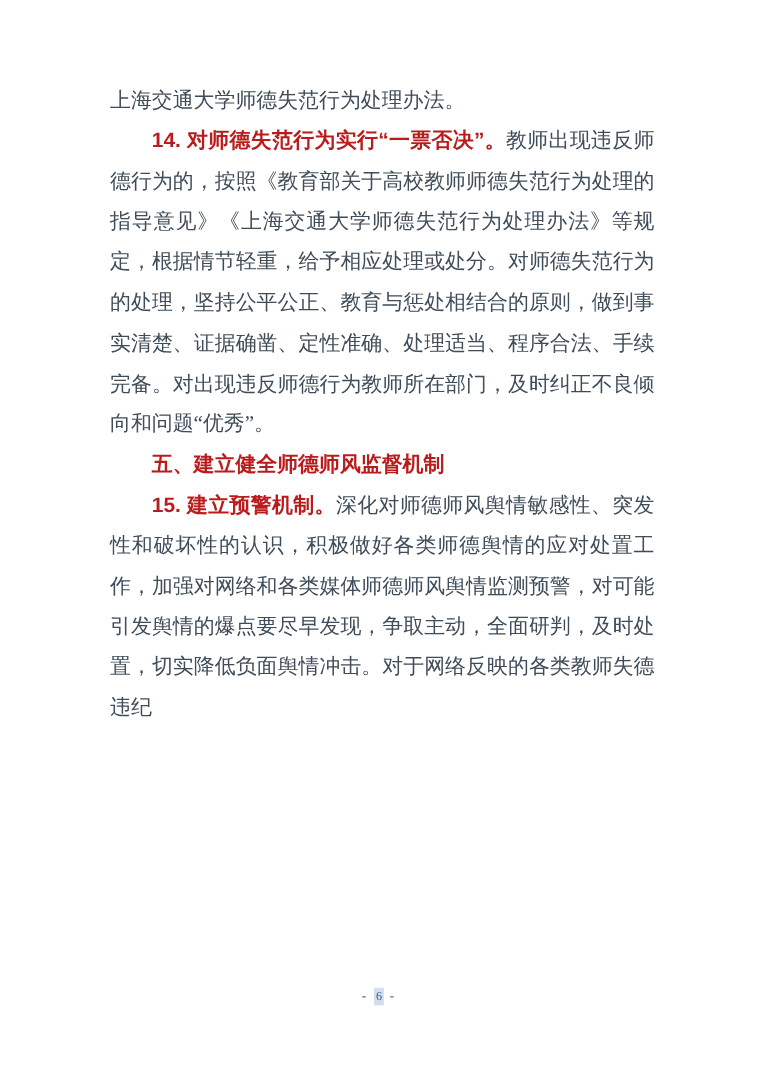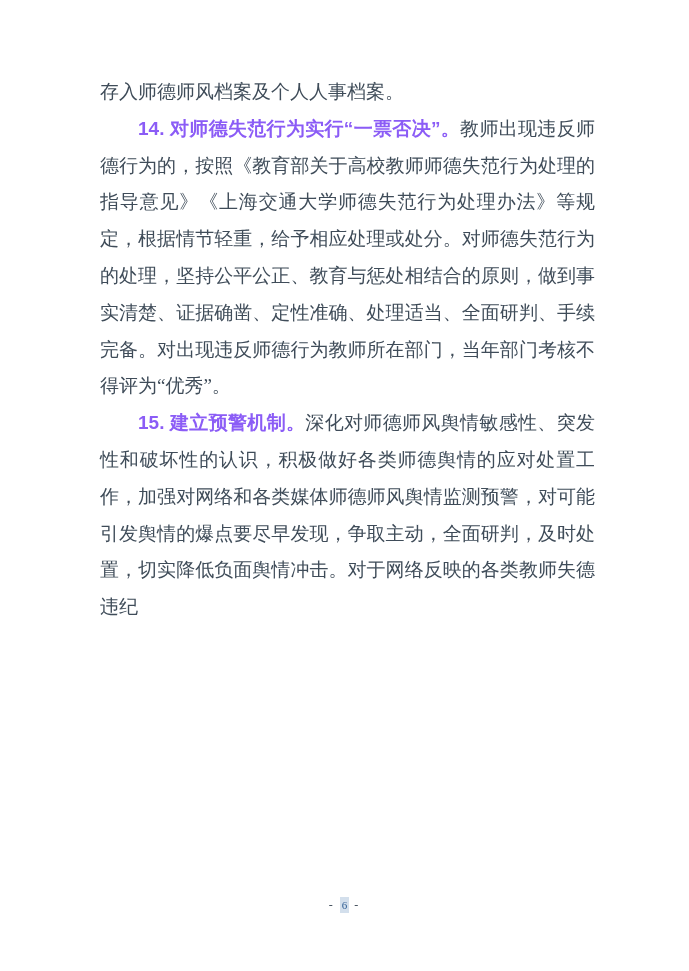--- a/index.html
+++ b/index.html
@@ -30,21 +30,21 @@
     margin: 0;
     padding: 0;
     text-indent: 2em;
   }
   p.no-indent {
     text-indent: 0;
   }
   .b {
     font-family: "Liberation Sans", "DejaVu Sans", sans-serif;
     font-weight: 700;
-    color: #8b5cf6;
+    color: #b91c1c;
   }
   .footer {
     position: absolute;
     left: 0;
     right: 0;
     top: 897px;
     text-align: center;
     font-size: 12px;
     line-height: 16px;
     color: #3f4c59;
@@ -59,24 +59,25 @@
     font-size: 11px;
     letter-spacing: 0;
   }
 </style>
 </head>
 <body>
 
 <div class="page">
   <div class="doc-body">
 
-    <p class="para no-indent"><span>存入师德师风档案及个人人事档案。</span></p>
+    <p class="para no-indent"><span>上海交通大学师德失范行为处理办法。</span></p>
 
-    <p class="para"><span class="b">14. 对师德失范行为实行“一票否决”。</span><span>教师出现违反师德行为的，按照《教育部关于高校教师师德失范行为处理的指导意见》《上海交通大学师德失范行为处理办法》等规定，根据情节轻重，给予相应处理或处分。对师德失范行为的处理，坚持公平公正、教育与惩处相结合的原则，做到事实清楚、证据确凿、定性准确、处理适当、全面研判、手续完备。对出现违反师德行为教师所在部门，当年部门考核不得评为“优秀”。</span></p>
+    <p class="para"><span class="b">14. 对师德失范行为实行“一票否决”。</span><span>教师出现违反师德行为的，按照《教育部关于高校教师师德失范行为处理的指导意见》《上海交通大学师德失范行为处理办法》等规定，根据情节轻重，给予相应处理或处分。对师德失范行为的处理，坚持公平公正、教育与惩处相结合的原则，做到事实清楚、证据确凿、定性准确、处理适当、程序合法、手续完备。对出现违反师德行为教师所在部门，及时纠正不良倾向和问题“优秀”。</span></p>
 
+    <p class="para b"><span>五、建立健全师德师风监督机制</span></p>
 
 
     <p class="para"><span class="b">15. 建立预警机制。</span><span>深化对师德师风舆情敏感性、突发性和破坏性的认识，积极做好各类师德舆情的应对处置工作，加强对网络和各类媒体师德师风舆情监测预警，对可能引发舆情的爆点要尽早发现，争取主动，全面研判，及时处置，切实降低负面舆情冲击。对于网络反映的各类教师失德违纪</span></p>
 
   </div>
 
   <div class="footer"><span>-</span> <span class="pagenum">6</span> <span>-</span></div>
 </div>
 
 </body></html>

